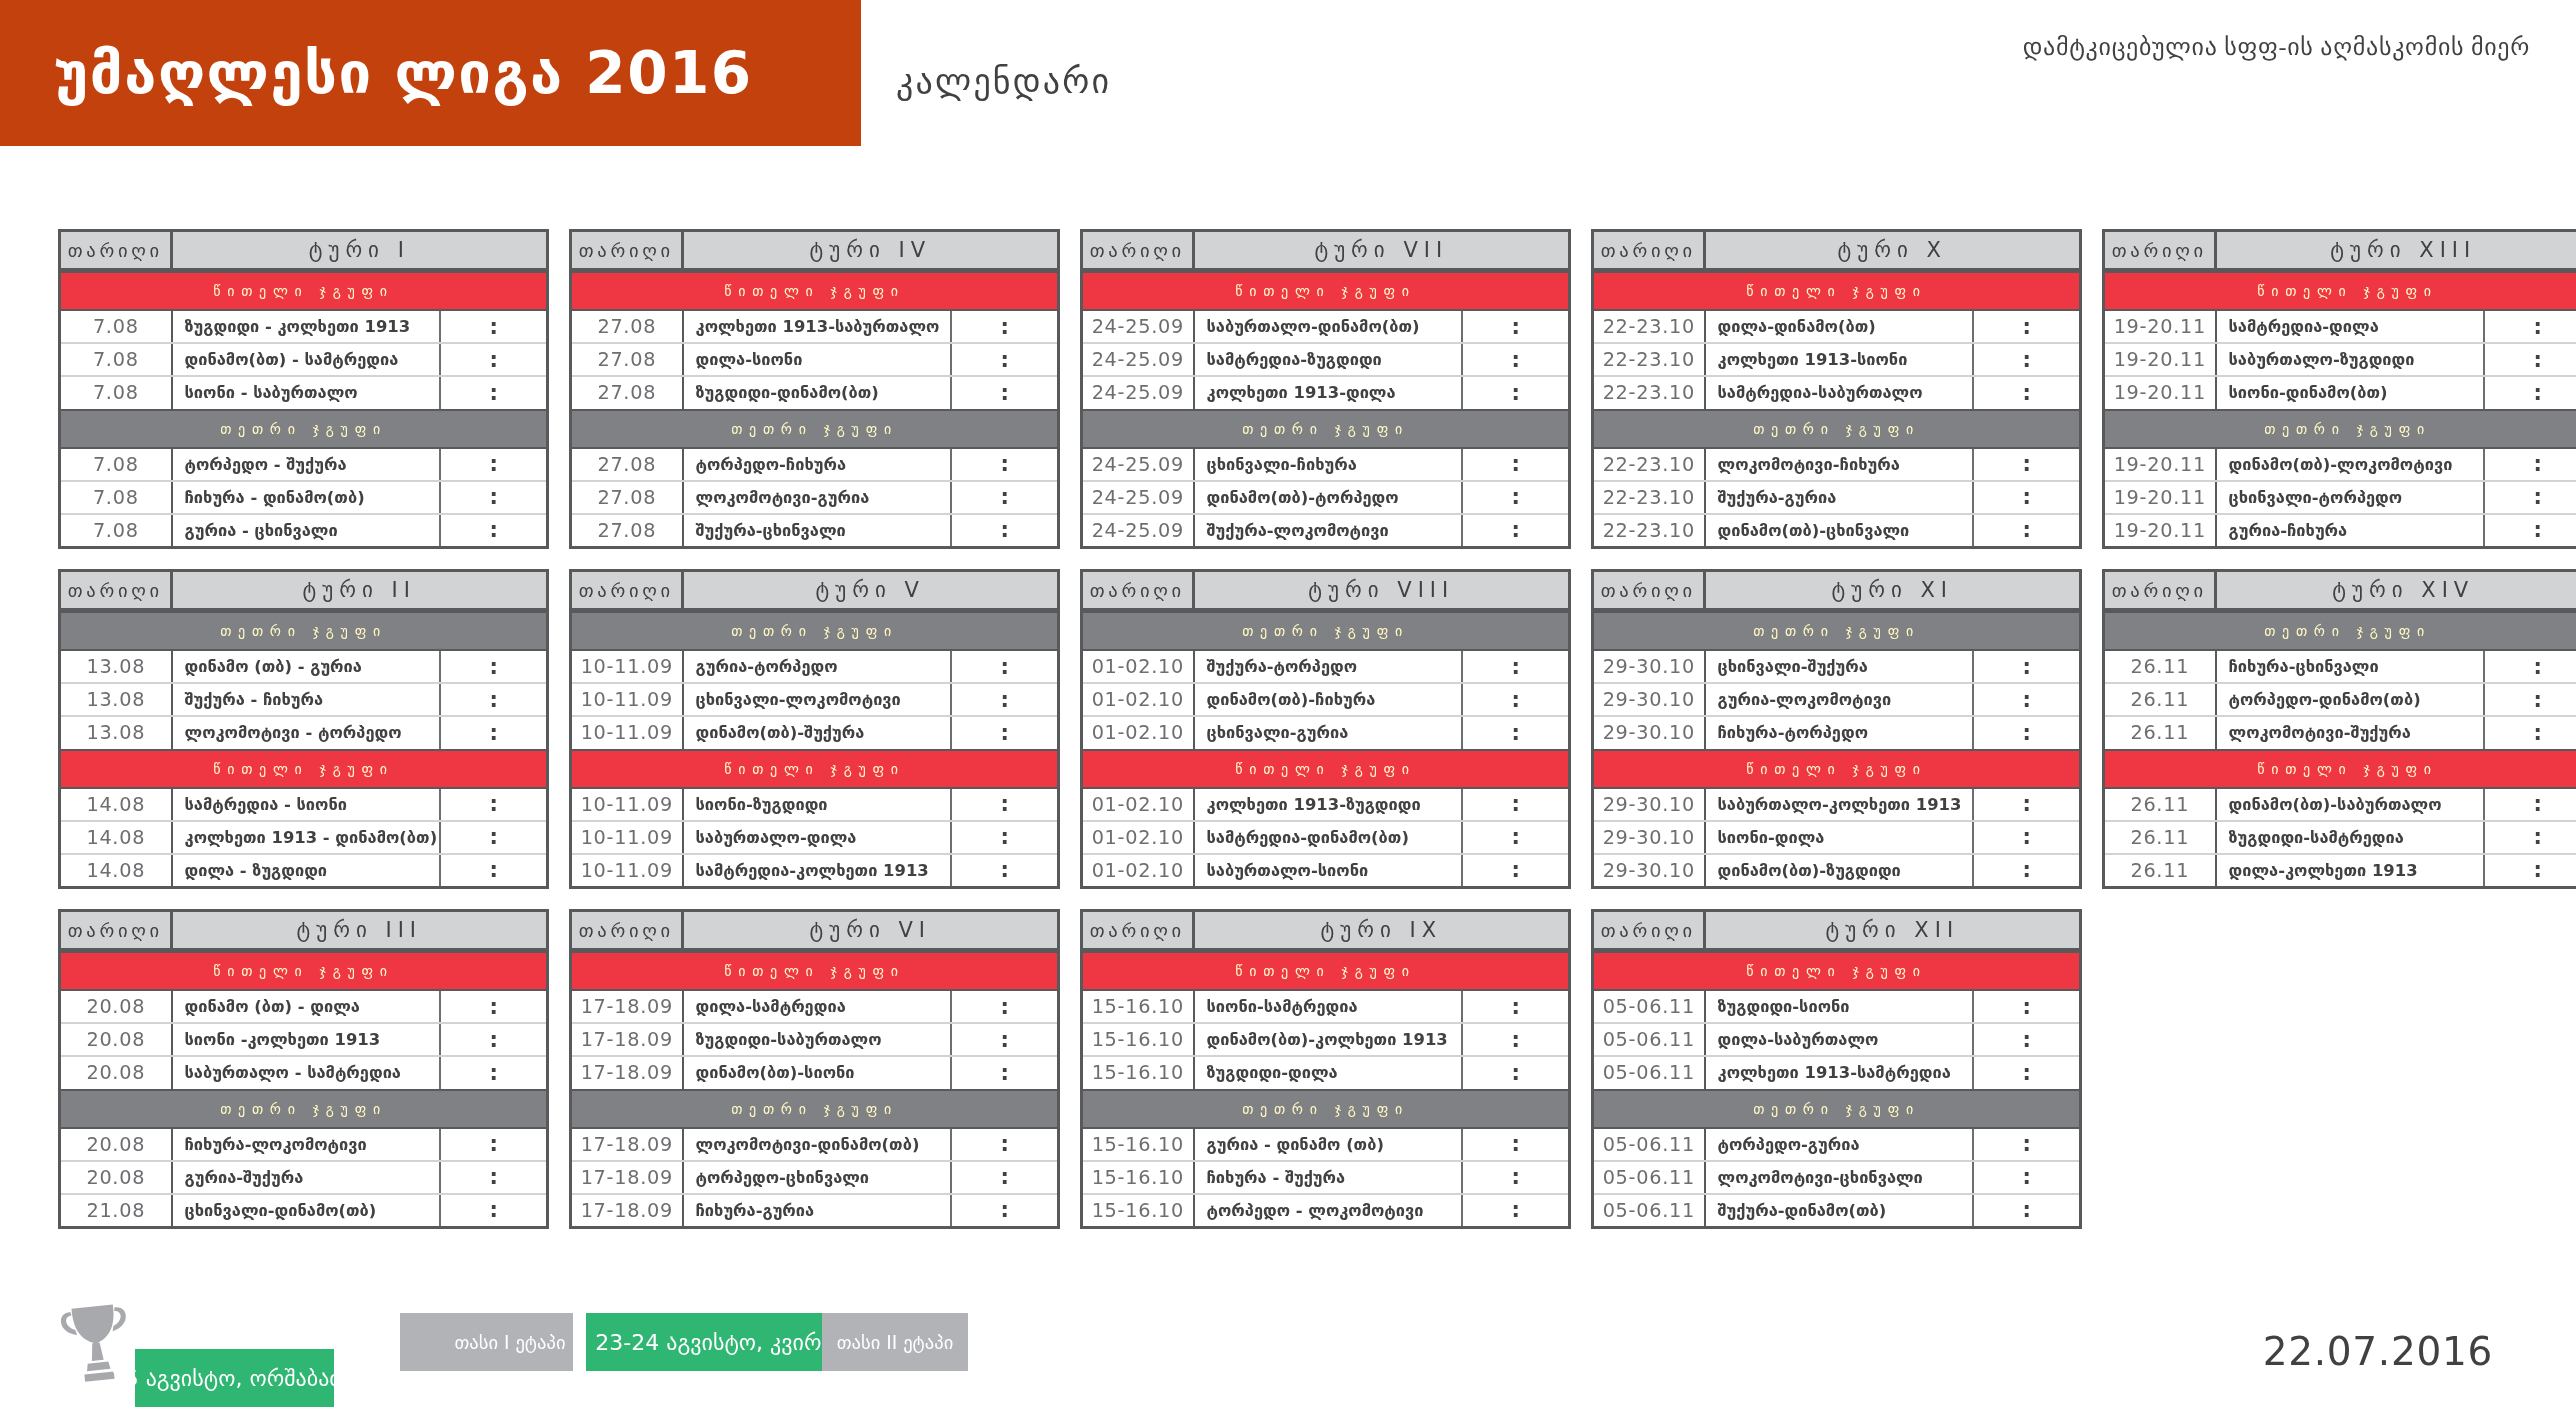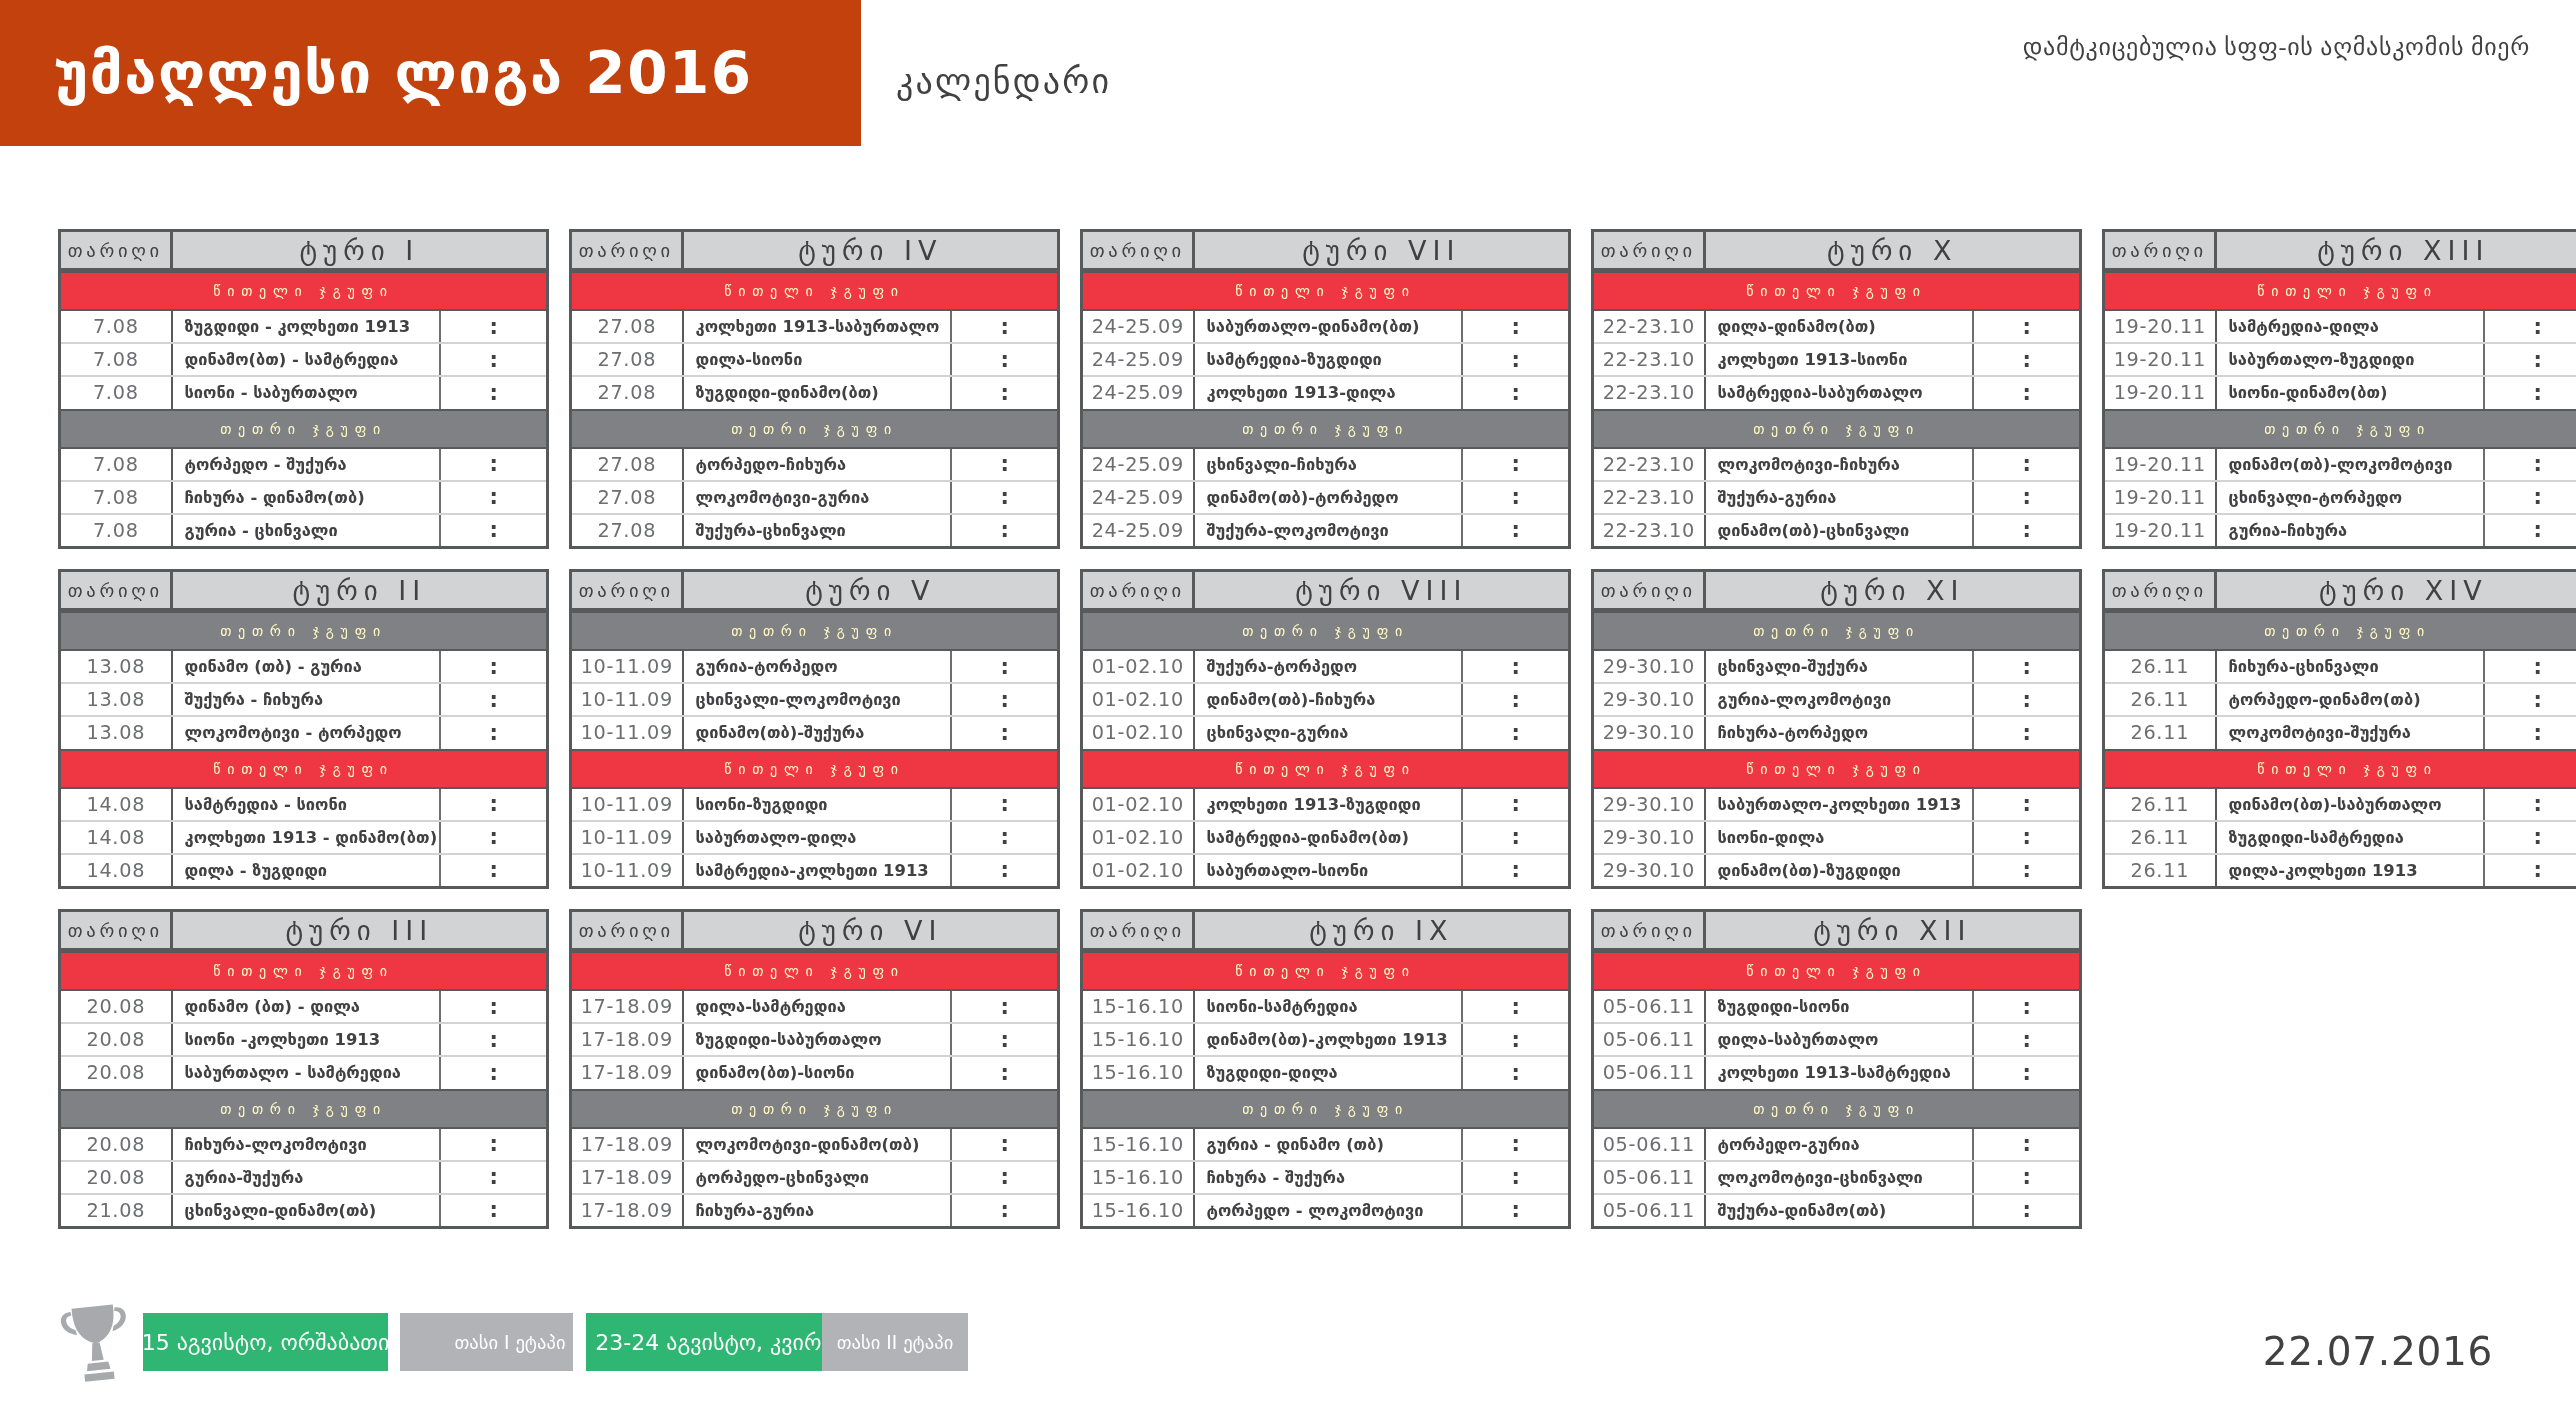--- a/index.html
+++ b/index.html
@@ -20,21 +20,21 @@
   .grid{position:absolute;left:58px;top:229px;display:grid;
         grid-template-columns:repeat(5,491px);column-gap:15px;row-gap:43px;gap:20px;}
   .tour-table{box-sizing:border-box;width:491px;height:320px;border:3px solid #58595b;
               background:#ffffff;display:flex;flex-direction:column;}
   .t-header{display:flex;height:36px;flex:0 0 36px;background:#d1d3d4;
             border-bottom:3px solid #58595b;}
   .t-date-h{box-sizing:border-box;width:23%;border-right:3px solid #58595b;
             display:flex;align-items:center;justify-content:center;
             font-size:18.6px;letter-spacing:3.7px;color:#414042;}
   .t-title{flex:1;display:flex;align-items:center;justify-content:center;
-           font-size:27px;letter-spacing:6px;color:#414042;}
+           font-size:21px;letter-spacing:6px;color:#414042;}
   .t-band{height:36px;flex:0 0 36px;display:flex;align-items:center;justify-content:center;
           color:#fef9c3;font-size:14px;letter-spacing:6.7px;white-space:nowrap;
           border-top:2.2px solid #58595b;border-bottom:2.2px solid #58595b;}
   .t-band.red{background:#ee3742;}
   .t-band.white{background:#808184;}
   .t-band:first-of-type{border-top:none;}
   .t-section{flex:1;display:flex;flex-direction:column;}
   .t-row{flex:1;display:flex;background:#ffffff;}
   .t-row + .t-row{border-top:2.2px solid #d1d3d4;}
   .c-date{box-sizing:border-box;width:23%;border-right:2.2px solid #58595b;
@@ -45,21 +45,21 @@
   .c-score{box-sizing:border-box;width:22%;border-left:2.2px solid #6d6e71;
            display:flex;align-items:center;justify-content:center;
            font-size:21px;font-weight:bold;color:#414042;}
 
   
   .trophy{position:absolute;left:59px;top:1302px;}
   .chip{position:absolute;top:1313px;height:58px;display:flex;align-items:center;
         justify-content:center;color:#ffffff;white-space:nowrap;}
   .chip.green{background:#2fb673;font-size:22px;}
   .chip.gray{background:#b1b3b6;font-size:18.6px;}
-  .chip-cup1-date{left:143px;width:245px;}
+  .chip-cup1-date{left:135px;width:199px;margin-top:36px;}
   .chip-cup1-label{left:400px;width:126px;padding-left:47px;}
   .chip-cup2-date{left:586px;width:256px;}
   .chip-cup2-label{left:822px;width:146px;}
   .created-date{position:absolute;right:83px;top:1329px;font-size:39px;
                 letter-spacing:0.7px;color:#414042;}
 </style>
 </head>
 <body>
 
 <div class="page">

